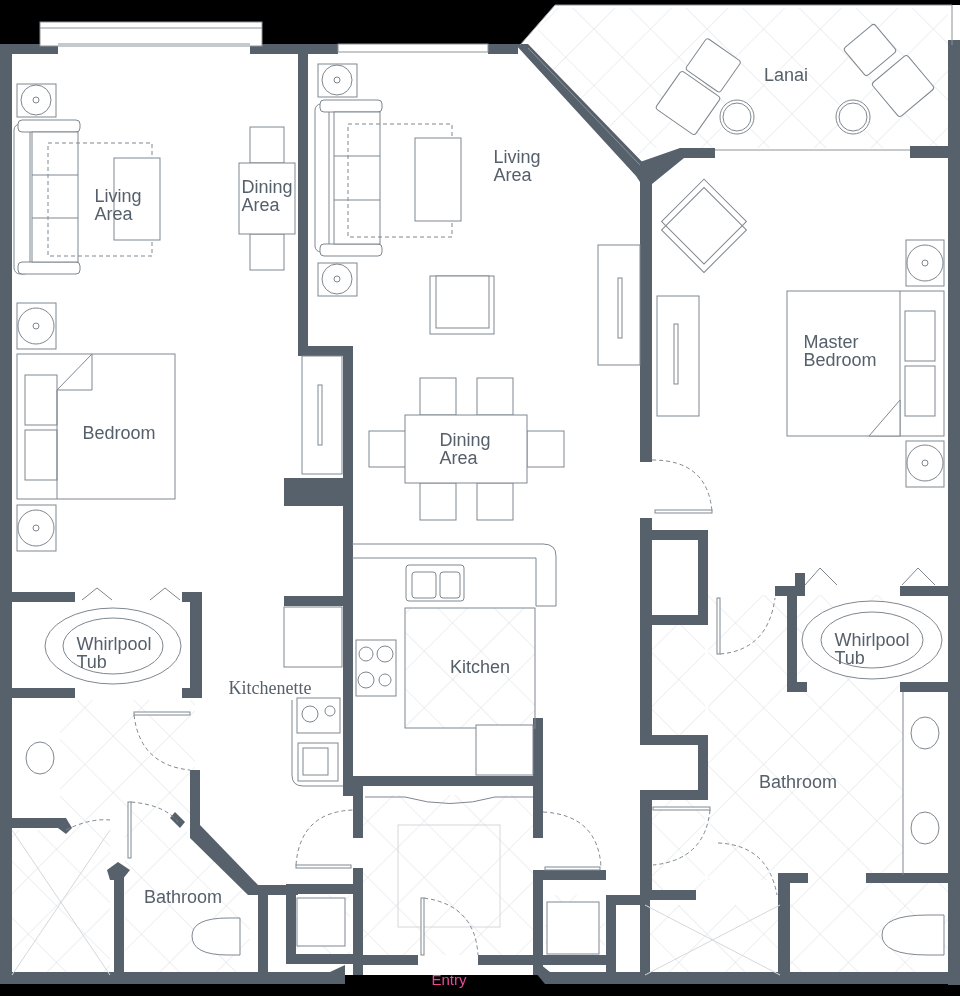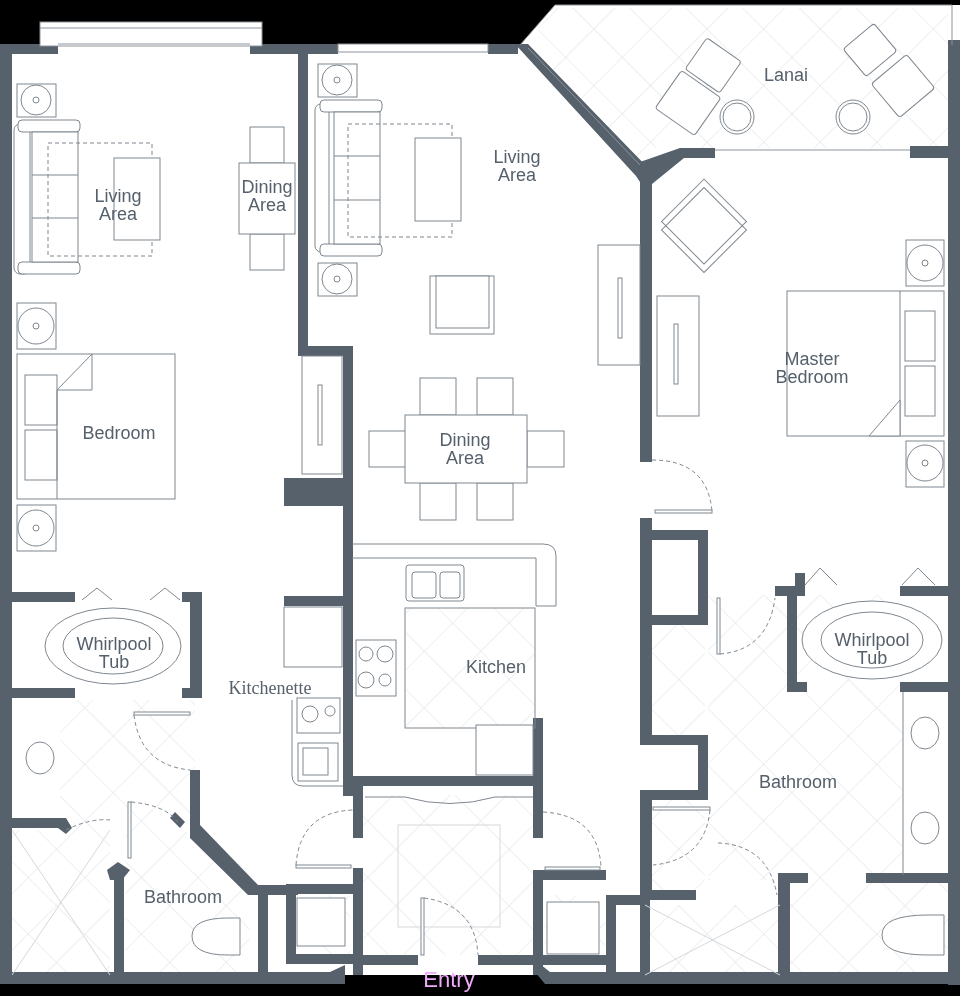--- a/index.html
+++ b/index.html
@@ -1,19 +1,19 @@
 <!DOCTYPE html>
 <html><head>
 <meta charset="utf-8">
 <style>
   html,body{margin:0;padding:0;background:#000;}
   body{width:960px;height:996px;overflow:hidden;position:relative;font-family:"Liberation Sans",sans-serif;}
   #plan{position:absolute;left:0;top:0;width:960px;height:996px;}
-  .lbl{position:absolute;color:#56606b;font-size:18px;line-height:18px;text-align:center;white-space:pre-line;transform:translate(-50%,-50%);pointer-events:none;}
-  .entry{color:#f0abfc;font-size:22px;}
+  .lbl{position:absolute;color:#56606b;font-size:18px;line-height:18px;white-space:pre-line;transform:translate(-50%,-50%);pointer-events:none;}
+  .entry{color:#ec4899;font-size:15px;}
 </style>
 </head>
 <body>
 
 <svg id="plan" viewBox="0 0 960 996" xmlns="http://www.w3.org/2000/svg">
   <defs>
     <pattern id="tile" width="40" height="40" patternUnits="userSpaceOnUse" patternTransform="rotate(45)">
       <rect width="40" height="40" fill="#fff"></rect>
       <path d="M0 0 H40 M0 0 V40" stroke="#dde0e3" stroke-width="1"></path>
     </pattern>
@@ -304,20 +304,20 @@
 Area</div>
 <div class="lbl" style="left:119px;top:433px;">Bedroom</div>
 <div class="lbl" style="left:114px;top:653px;">Whirlpool
 Tub</div>
 <div class="lbl" style="left:270px;top:688px;font-family:Liberation Serif, serif;">Kitchenette</div>
 <div class="lbl" style="left:183px;top:897px;">Bathroom</div>
 <div class="lbl" style="left:517px;top:166px;">Living
 Area</div>
 <div class="lbl" style="left:465px;top:449px;">Dining
 Area</div>
-<div class="lbl" style="left:496px;top:667px;">Kitchen</div>
+<div class="lbl" style="left:480px;top:667px;">Kitchen</div>
 <div class="lbl" style="left:786px;top:75px;">Lanai</div>
-<div class="lbl" style="left:812px;top:351px;margin-top:17px;">Master
+<div class="lbl" style="left:840px;top:351px;">Master
 Bedroom</div>
 <div class="lbl" style="left:872px;top:649px;">Whirlpool
 Tub</div>
 <div class="lbl" style="left:798px;top:782px;">Bathroom</div>
 <div class="lbl entry" style="left:449px;top:980px;">Entry</div>
 
 </body></html>

